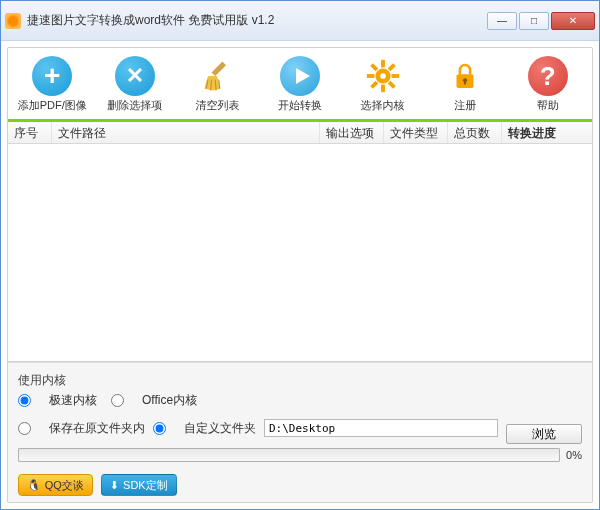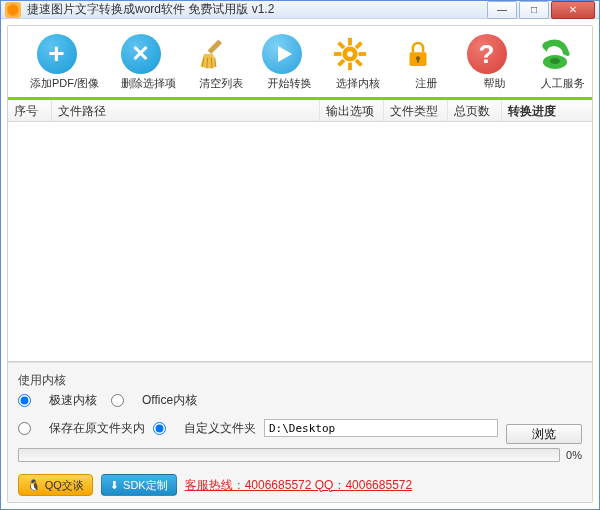--- a/index.html
+++ b/index.html
@@ -1,28 +1,28 @@
 <!DOCTYPE html>
 <html><head>
 <meta charset="utf-8">
 <style>
 * { margin: 0; padding: 0; box-sizing: border-box; font-family: "Microsoft YaHei", "SimSun", sans-serif; }
 body { background: #fff; width: 600px; height: 510px; overflow: hidden; }
 .window { width: 600px; height: 510px; border: 1px solid #5a8fd6; background: #fff; display: flex; flex-direction: column; }
-.titlebar { height: 18px; background: linear-gradient(#f2f6fb, #dde8f5); display: flex; align-items: center; padding: 0 4px; border-bottom: 1px solid #c5d6eb; }
+.titlebar { height: 40px; background: linear-gradient(#f2f6fb, #dde8f5); display: flex; align-items: center; padding: 0 4px; border-bottom: 1px solid #c5d6eb; }
 .titlebar .app-icon { width: 16px; height: 16px; background: radial-gradient(circle, #ff8c00 40%, #ffb84d 60%); border-radius: 3px; margin-right: 6px; }
 .titlebar .title { font-size: 12px; color: #333; flex: 1; }
 .win-btns { display: flex; gap: 0; }
 .win-btn { width: 30px; height: 18px; border: 1px solid #9fb8d9; background: linear-gradient(#fdfdfe, #e7eef8); display: flex; align-items: center; justify-content: center; font-size: 10px; color: #333; border-radius: 2px; margin-left: 2px; }
 .win-btn.close { background: linear-gradient(#e67a70, #c94b3f); color: #fff; border-color: #a33; width: 44px; }
 .content { flex: 1; margin: 6px; border: 1px solid #d0d0d0; border-radius: 2px; display: flex; flex-direction: column; background: #fff; }
 .toolbar { display: flex; padding: 6px 4px 4px; gap: 2px; }
 .tool-btn { flex: 1; display: flex; flex-direction: column; align-items: center; gap: 2px; cursor: pointer; padding: 2px; }
 .tool-btn .icon { width: 40px; height: 40px; border-radius: 50%; display: flex; align-items: center; justify-content: center; }
-.tool-btn .lbl { font-size: 11px; color: #333; white-space: nowrap; margin-left: 16px; }
+.tool-btn .lbl { font-size: 11px; color: #333; white-space: nowrap; }
 .ic-add { background: radial-gradient(circle at 35% 30%, #5bc3f0, #1a9bd8); }
 .ic-add::before { content: "+"; color: #fff; font-size: 28px; font-weight: bold; }
 .ic-del { background: radial-gradient(circle at 35% 30%, #5bc3f0, #1a9bd8); }
 .ic-del::before { content: "✕"; color: #fff; font-size: 22px; font-weight: bold; }
 .ic-clear svg { width: 36px; height: 36px; }
 .ic-start { background: radial-gradient(circle at 35% 30%, #7dd0f5, #2ba3dd); position: relative; }
 .ic-start::before { content: ""; position: absolute; left: 16px; top: 12px; border-left: 14px solid #fff; border-top: 8px solid transparent; border-bottom: 8px solid transparent; }
 .ic-engine svg { width: 38px; height: 38px; }
 .ic-reg svg { width: 34px; height: 34px; }
 .ic-help { background: radial-gradient(circle at 35% 30%, #f07870, #d84038); }
@@ -121,30 +121,20 @@
               <circle cx="20" cy="25" r="2.5" fill="#8a5a00"></circle>
               <rect x="18.8" y="25" width="2.4" height="5" fill="#8a5a00"></rect>
             </svg>
         </div>
         <div class="lbl">注册</div>
       </div>
       <div class="tool-btn">
         <div class="icon ic-help"></div>
         <div class="lbl">帮助</div>
       </div>
-      <div class="tool-btn">
-        <div class="icon ic-service">
-          <svg viewBox="0 0 40 40">
-              <path d="M8 14 Q6 10 10 8 Q28 0 34 18 Q36 22 32 22 L28 20 Q28 14 20 12 Q12 12 12 18 Z" fill="#3fb83f"></path>
-              <ellipse cx="20" cy="28" rx="12" ry="7" fill="#3fb83f"></ellipse>
-              <ellipse cx="20" cy="27" rx="5" ry="3" fill="#2a8a2a"></ellipse>
-            </svg>
-        </div>
-        <div class="lbl">人工服务</div>
-      </div>
     </div>
 
     <div class="table-area">
       <div class="thead">
         <div class="th c0">序号</div>
         <div class="th c1">文件路径</div>
         <div class="th c2">输出选项</div>
         <div class="th c3">文件类型</div>
         <div class="th c4">总页数</div>
         <div class="th c5">转换进度</div>
@@ -186,16 +176,15 @@
 
     <div class="footer">
       <div class="pill-btn pill-qq">
         <span>🐧</span>
         <span>QQ交谈</span>
       </div>
       <div class="pill-btn pill-sdk">
         <span>⬇</span>
         <span>SDK定制</span>
       </div>
-      <a class="hotline">客服热线：4006685572 QQ：4006685572</a>
     </div>
   </div>
 </div>
 
 </body></html>

